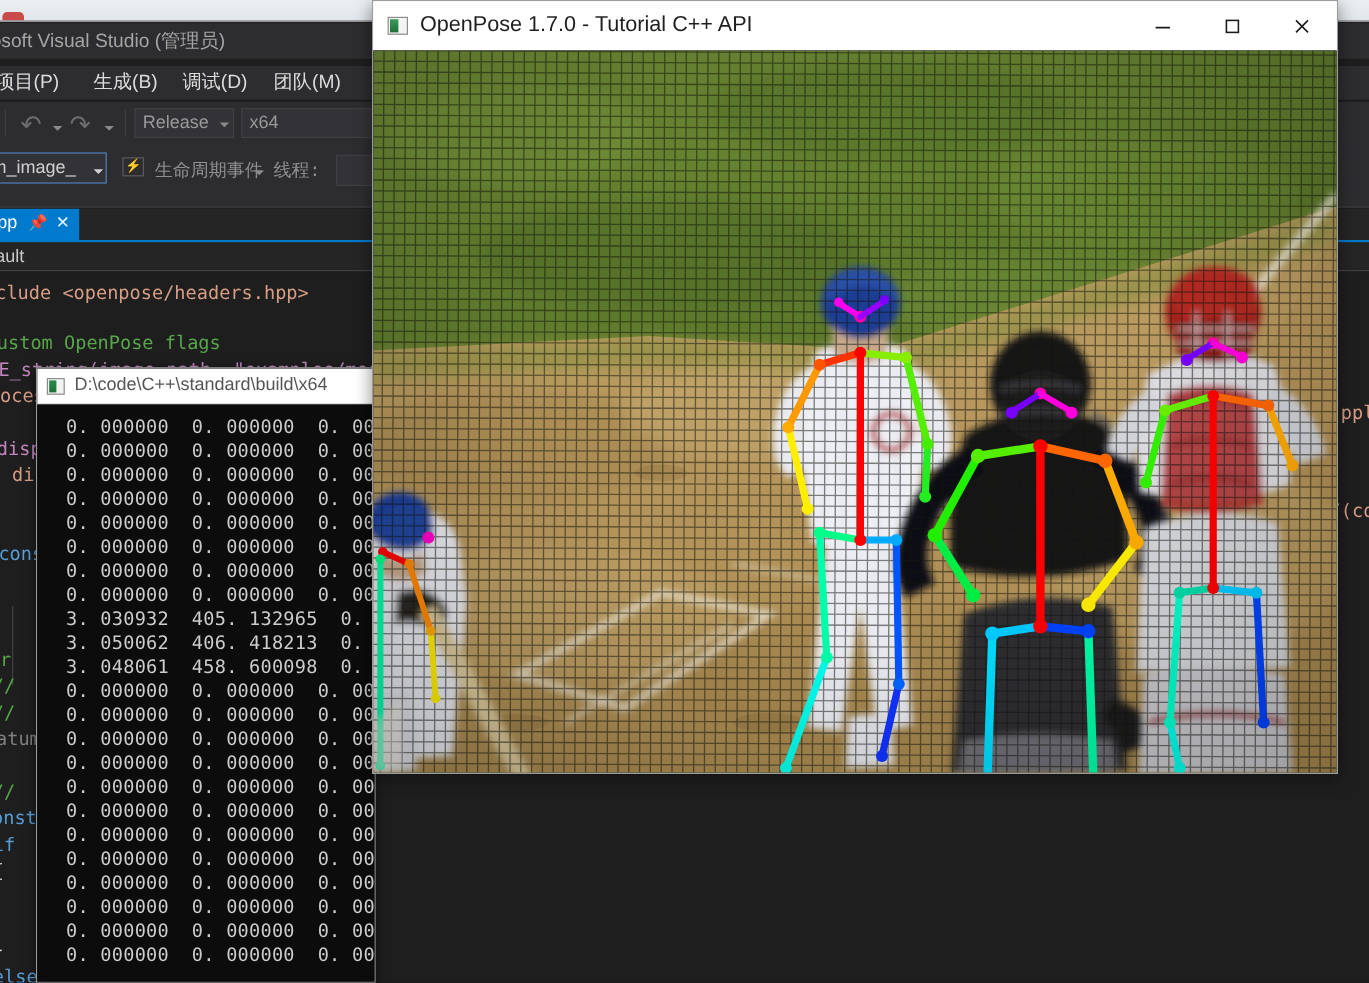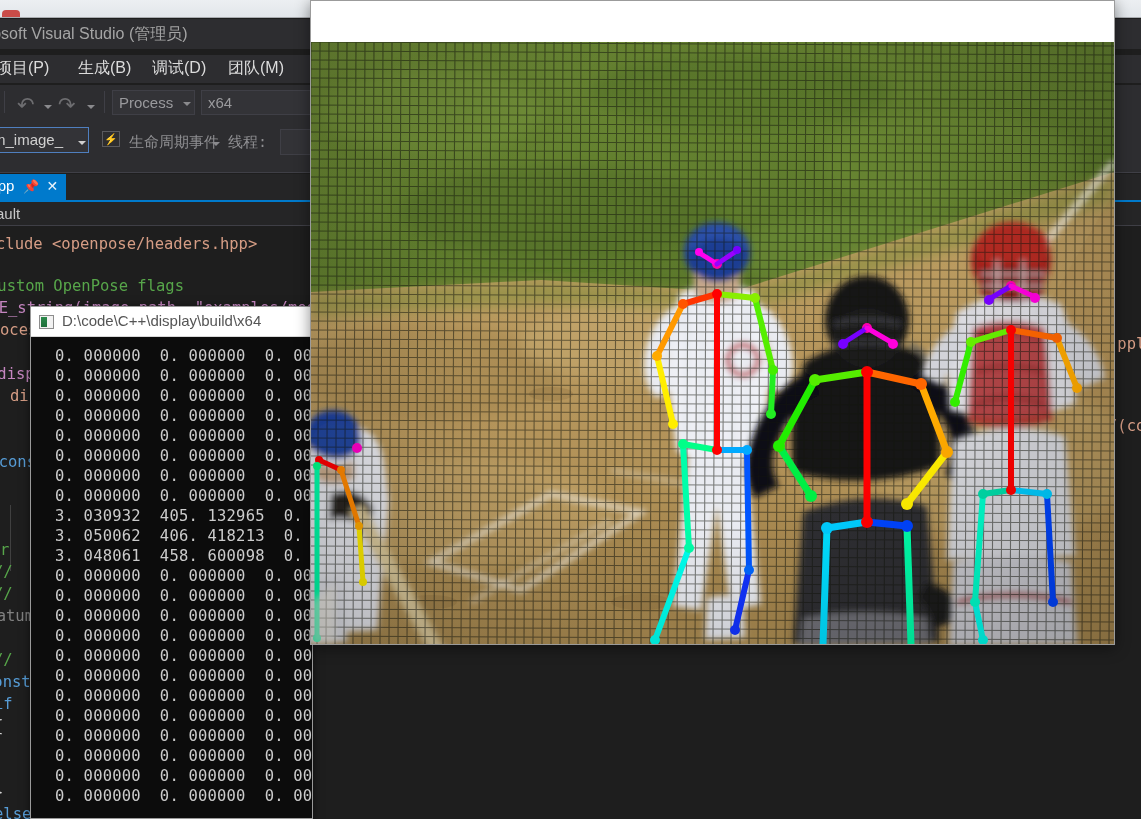--- a/index.html
+++ b/index.html
@@ -217,21 +217,21 @@
     <div class="vs-toolbar">
 
       <div class="tb-sep" style="left:4px; top:6px; height:22px;"></div>
       <div class="tb-icon" style="left:17px; top:9px;">↶</div>
       <div class="tb-caret" style="left:44px; top:20px;"></div>
       <div class="tb-icon" style="left:58px; top:9px; transform:scaleX(-1);">↶</div>
       <div class="tb-caret" style="left:87px; top:20px;"></div>
       <div class="tb-sep" style="left:104px; top:6px; height:22px;"></div>
 
       <div class="tb-combo" style="left:112px; top:5px; width:83px; height:25px;">
-        <span>Process</span>
+        <span>Release</span>
       </div>
       <div class="tb-caret" style="left:183px; top:17px;"></div>
 
       <div class="tb-combo" style="left:201px; top:5px; width:130px; height:25px;">
         <span>x64</span>
       </div>
 
       <div class="tb-combo bright" style="left:-14px; top:42px; width:103px; height:26px;">
         <span>m_image_</span>
       </div>
@@ -283,21 +283,21 @@
           <div class="code-line c-str" style="top: 190px; left: 1108px;">/(co</div>
         </div>
     </div>
   </div>
 
   <div class="console-window">
     <div class="console-title">
       <div class="console-icon">
           <i></i>
         </div>
-      <div class="console-title-text">D:\code\C++\display\build\x64</div>
+      <div class="console-title-text">D:\code\C++\standard\build\x64</div>
     </div>
     <div class="console-body">
       <div id="console-lines">
           <div class="console-line" style="top: 10px; left: 24px;">0. 000000  0. 000000  0. 000000</div>
           <div class="console-line" style="top: 30px; left: 24px;">0. 000000  0. 000000  0. 000000</div>
           <div class="console-line" style="top: 50px; left: 24px;">0. 000000  0. 000000  0. 000000</div>
           <div class="console-line" style="top: 70px; left: 24px;">0. 000000  0. 000000  0. 000000</div>
           <div class="console-line" style="top: 90px; left: 24px;">0. 000000  0. 000000  0. 000000</div>
           <div class="console-line" style="top: 110px; left: 24px;">0. 000000  0. 000000  0. 000000</div>
           <div class="console-line" style="top: 130px; left: 24px;">0. 000000  0. 000000  0. 000000</div>
@@ -315,20 +315,43 @@
           <div class="console-line" style="top: 370px; left: 24px;">0. 000000  0. 000000  0. 000000</div>
           <div class="console-line" style="top: 390px; left: 24px;">0. 000000  0. 000000  0. 000000</div>
           <div class="console-line" style="top: 410px; left: 24px;">0. 000000  0. 000000  0. 000000</div>
           <div class="console-line" style="top: 430px; left: 24px;">0. 000000  0. 000000  0. 000000</div>
           <div class="console-line" style="top: 450px; left: 24px;">0. 000000  0. 000000  0. 000000</div>
         </div>
     </div>
   </div>
 
   <div class="op-window">
+    <div class="op-titlebar">
+      <div class="op-icon">
+          <i></i>
+        </div>
+      <div class="op-title-text">OpenPose 1.7.0 - Tutorial C++ API</div>
+
+      <div class="op-btn" style="left:629px;">
+        <svg width="16" height="16" viewBox="0 0 16 16">
+            <line x1="2" y1="9" x2="14" y2="9" stroke="#1a1a1a" stroke-width="1.3"></line>
+          </svg>
+      </div>
+      <div class="op-btn" style="left:687px;">
+        <svg width="16" height="16" viewBox="0 0 16 16">
+            <rect x="3" y="3" width="10" height="10" fill="none" stroke="#1a1a1a" stroke-width="1.3"></rect>
+          </svg>
+      </div>
+      <div class="op-btn" style="left:745px;">
+        <svg width="16" height="16" viewBox="0 0 16 16">
+          <line x1="3" y1="3" x2="13" y2="13" stroke="#1a1a1a" stroke-width="1.3"></line>
+          <line x1="13" y1="3" x2="3" y2="13" stroke="#1a1a1a" stroke-width="1.3"></line>
+        </svg>
+      </div>
+    </div>
 
     <div class="op-canvas">
       <div class="op-img">
         <svg width="803" height="602" viewBox="0 0 803 602">
           <defs>
             <linearGradient id="grassG" x1="0" y1="0" x2="0.3" y2="1">
               <stop offset="0%" stop-color="#6f8c36"></stop>
               <stop offset="45%" stop-color="#5d7a2c"></stop>
               <stop offset="100%" stop-color="#4c6725"></stop>
             </linearGradient>

